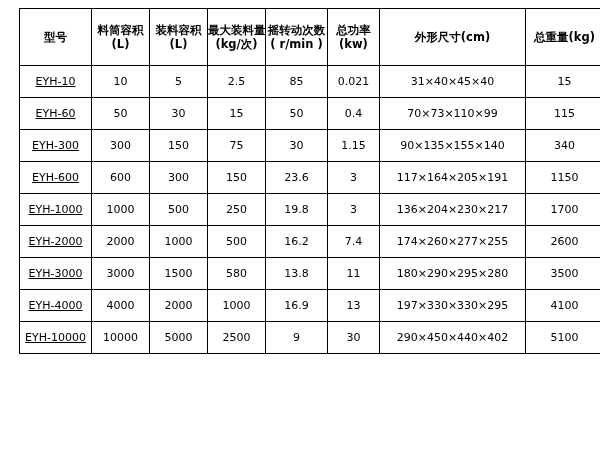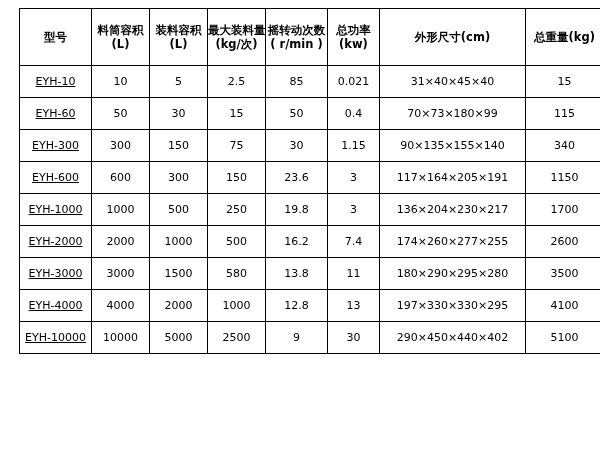--- a/index.html
+++ b/index.html
@@ -120,21 +120,21 @@
         <td>31×40×45×40</td>
         <td>15</td>
       </tr>
       <tr>
         <td class="model-cell">EYH-60</td>
         <td>50</td>
         <td>30</td>
         <td>15</td>
         <td>50</td>
         <td>0.4</td>
-        <td>70×73×180×99</td>
+        <td>70×73×110×99</td>
         <td>115</td>
       </tr>
       <tr>
         <td class="model-cell">EYH-300</td>
         <td>300</td>
         <td>150</td>
         <td>75</td>
         <td>30</td>
         <td>1.15</td>
         <td>90×135×155×140</td>
@@ -178,21 +178,21 @@
         <td>13.8</td>
         <td>11</td>
         <td>180×290×295×280</td>
         <td>3500</td>
       </tr>
       <tr>
         <td class="model-cell">EYH-4000</td>
         <td>4000</td>
         <td>2000</td>
         <td>1000</td>
-        <td>12.8</td>
+        <td>16.9</td>
         <td>13</td>
         <td>197×330×330×295</td>
         <td>4100</td>
       </tr>
       <tr>
         <td class="model-cell">EYH-10000</td>
         <td>10000</td>
         <td>5000</td>
         <td>2500</td>
         <td>9</td>

